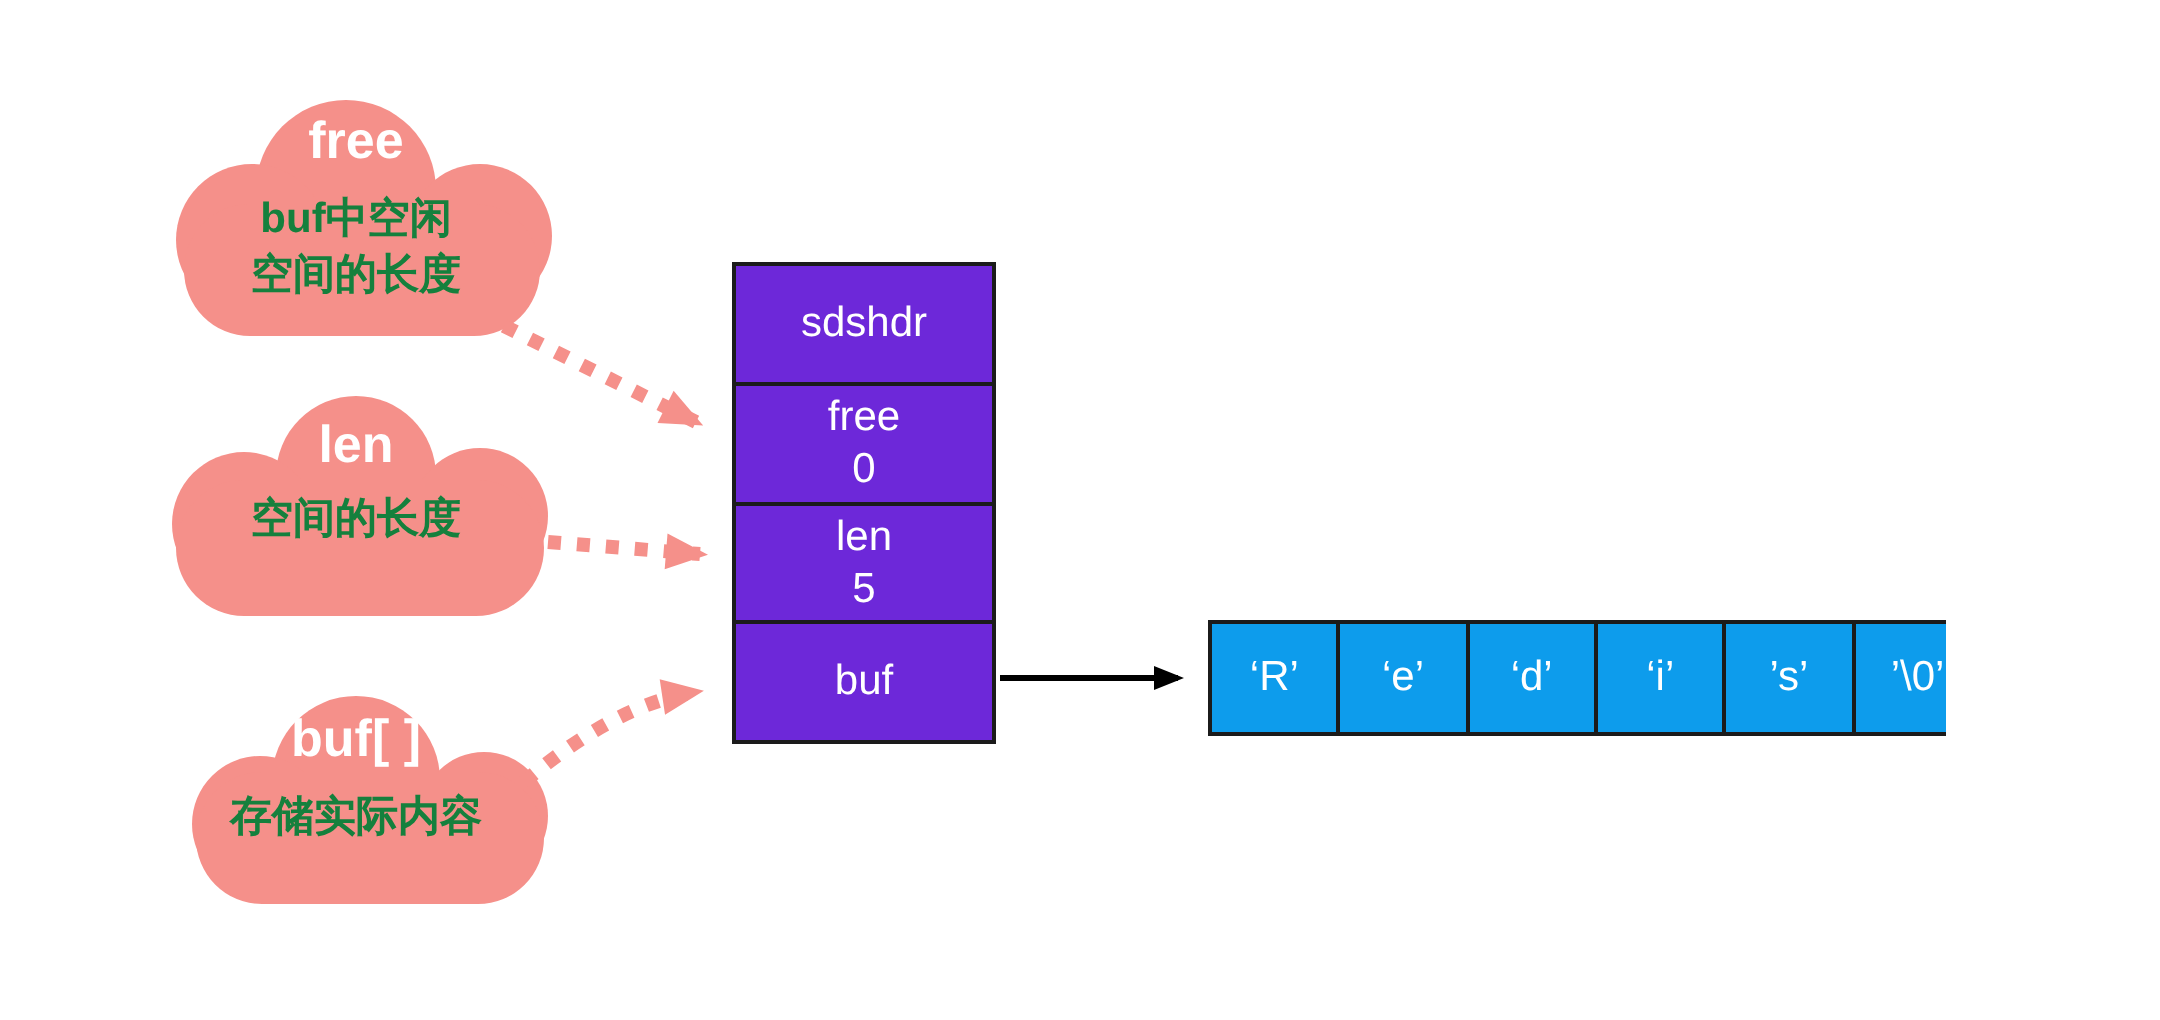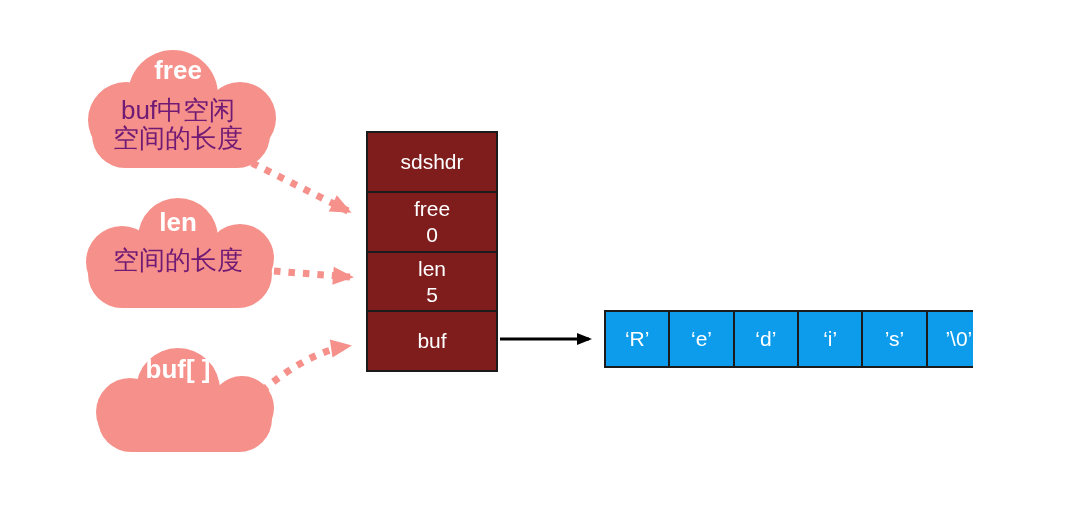--- a/index.html
+++ b/index.html
@@ -30,42 +30,42 @@
   }
   .cloud-title {
     display: block;
     color: #ffffff;
     font-size: 26px;
     font-weight: bold;
     line-height: 32px;
   }
   .cloud-line {
     display: block;
-    color: #701a75;
-    font-size: 26px;
-    font-weight: normal;
+    color: #15803d;
+    font-size: 21px;
+    font-weight: bold;
     line-height: 28px;
   }
   .cloud-text-1 { left: 78px;  top: 54px;  width: 200px; }
   .cloud-text-1 .cloud-title { margin-bottom: 10px; }
   .cloud-text-2 { left: 70px;  top: 206px; width: 216px; }
   .cloud-text-2 .cloud-title { margin-bottom: 8px; }
   .cloud-text-3 { left: 78px;  top: 353px; width: 200px; }
   .cloud-text-3 .cloud-title { margin-bottom: 10px; }
 
   
   .stack {
     position: absolute;
     left: 366px;
     top: 131px;
     width: 132px;
     height: 241px;
     box-sizing: border-box;
     border: 2px solid #1b1b1b;
-    background: #7f1d1d;
+    background: #6d28d9;
     display: flex;
     flex-direction: column;
   }
   .stack-cell {
     box-sizing: border-box;
     display: flex;
     flex-direction: column;
     align-items: center;
     justify-content: center;
     color: #ffffff;
@@ -185,20 +185,21 @@
     <span class="cloud-line">空间的长度</span>
   </div>
 
   <div class="cloud-text cloud-text-2">
     <span class="cloud-title">len</span>
     <span class="cloud-line">空间的长度</span>
   </div>
 
   <div class="cloud-text cloud-text-3">
     <span class="cloud-title">buf[ ]</span>
+    <span class="cloud-line">存储实际内容</span>
   </div>
 
   <div class="stack">
     <div class="stack-cell stack-cell-0">
       <span>sdshdr</span>
     </div>
     <div class="stack-cell stack-cell-1">
       <span>free</span>
       <span>0</span>
     </div>

